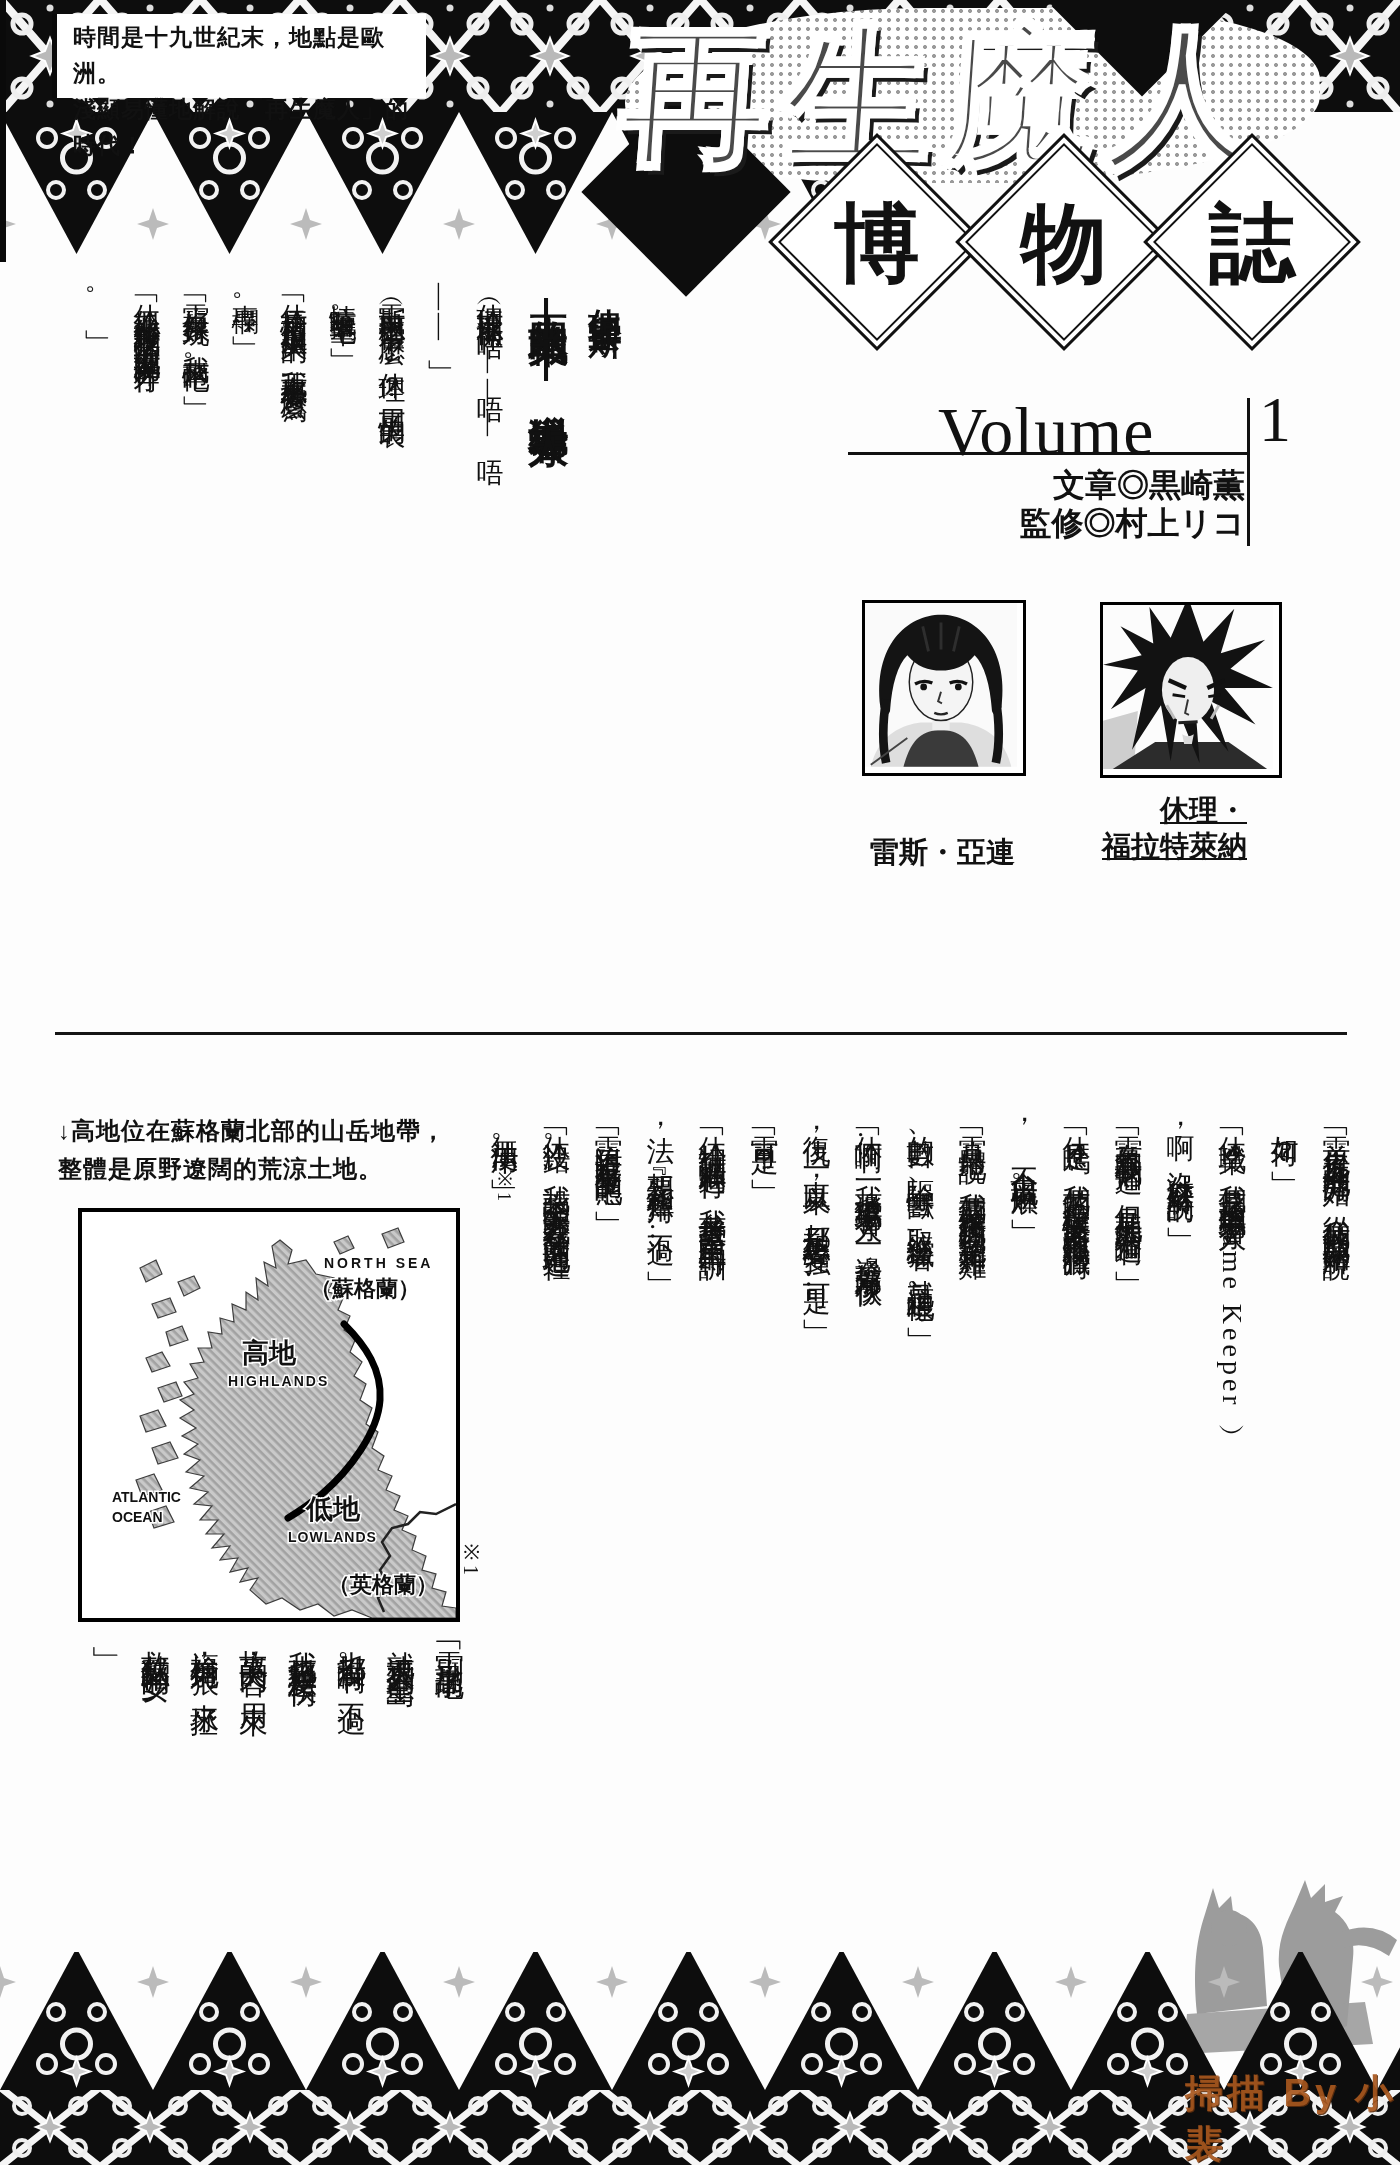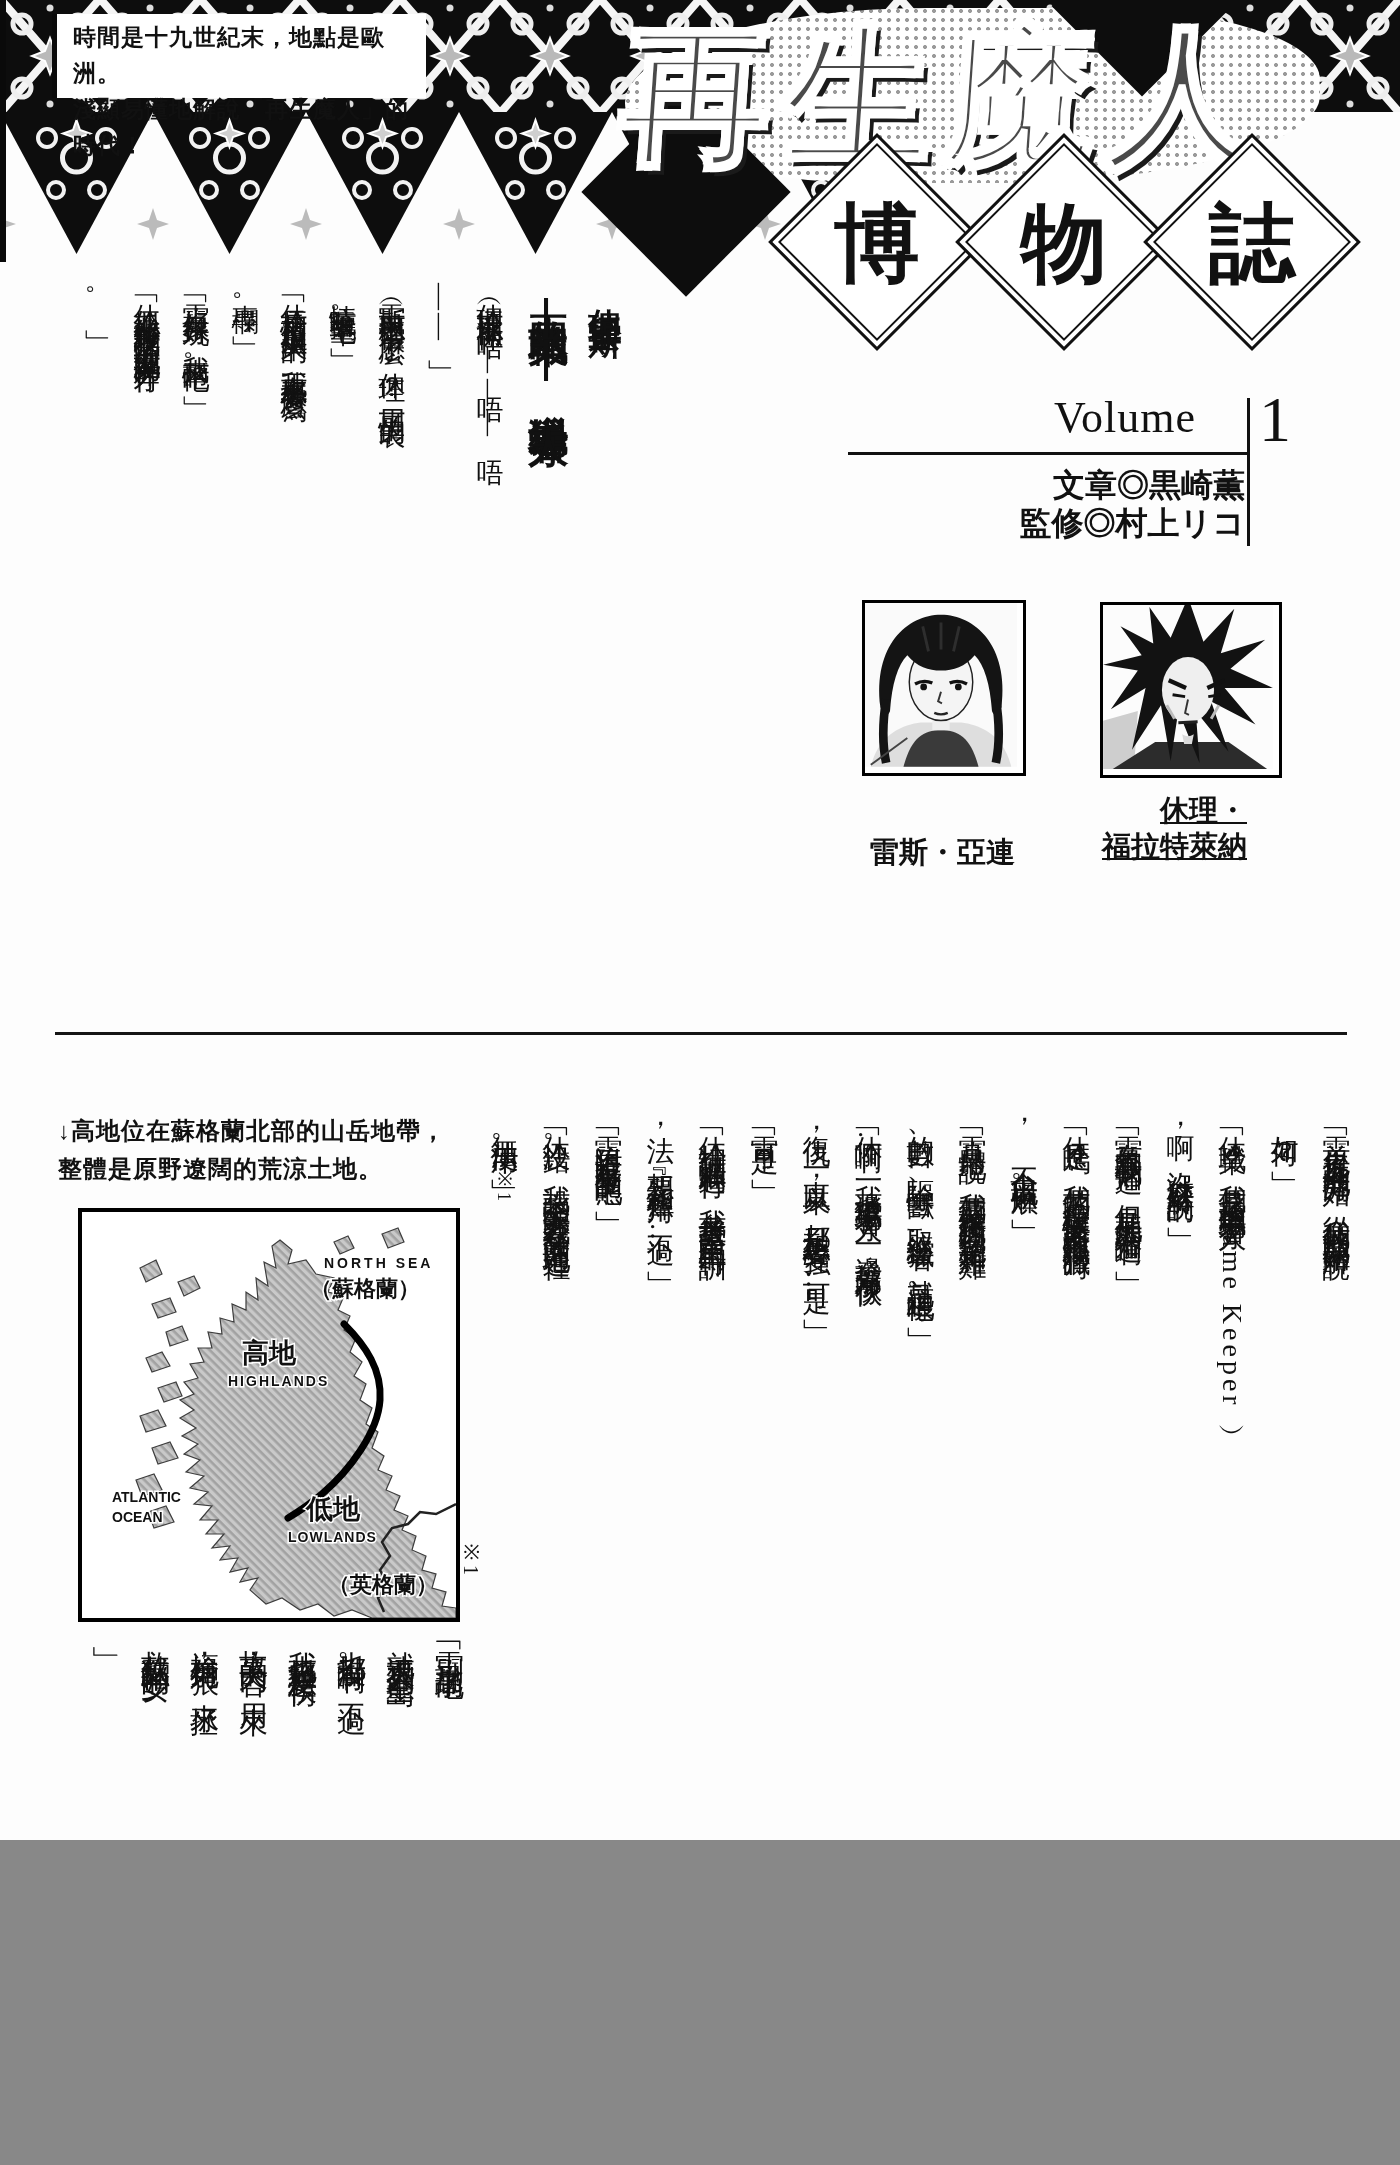--- a/index.html
+++ b/index.html
@@ -1,16 +1,16 @@
 <!DOCTYPE html>
 <html><head>
 <meta charset="utf-8">
 <style>
   html,body{margin:0;padding:0;background:#888;}
-  .page{position:relative;width:1400px;height:1840px;margin:0 auto;background:#fdfdfd;overflow:hidden;
+  .page{position:relative;width:1400px;height:2165px;margin:0 auto;background:#fdfdfd;overflow:hidden;
         font-family:"Liberation Serif","DejaVu Serif",serif;color:#111;}
   .abs{position:absolute;}
   
   .band-top{left:0;top:0;z-index:1;}
   .drow-top{left:0;top:112px;z-index:1;}
   .drow-bottom{left:0;top:1952px;z-index:2;}
   .band-bottom{left:0;top:2090px;z-index:2;}
   .left-edge{left:0;top:0;width:6px;height:262px;background:#0a0a0a;z-index:4;}
   
   .banner{left:52px;top:14px;width:374px;height:84px;background:#fff;z-index:4;
@@ -28,21 +28,21 @@
               -webkit-text-stroke:2px #fff;transform:skewX(-4deg);
               text-shadow:4px 4px 0 #fff,-4px -4px 0 #fff,4px -4px 0 #fff,-4px 4px 0 #fff,8px 8px 0 #1a1a1a;}
   .sub-d{width:136px;height:136px;background:#fff;border:2px solid #111;transform:rotate(45deg);
          box-shadow:0 0 0 4px #fff,0 0 0 7px #111;z-index:3;top:172px;}
   .sub-d span{display:block;width:136px;height:136px;transform:rotate(-45deg);text-align:center;
               line-height:140px;font-size:86px;font-weight:900;}
   .sd1{left:807px;} .sd2{left:994px;} .sd3{left:1182px;}
   
   .vol-hline{left:848px;top:452px;width:400px;height:3px;background:#111;z-index:3;}
   .vol-vline{left:1247px;top:398px;width:3px;height:148px;background:#111;z-index:3;}
-  .vol-label{left:979px;top:392px;width:292px;text-align:center;font-size:44px;z-index:3;
+  .vol-label{left:938px;top:392px;width:292px;text-align:left;font-size:68px;z-index:3;
              font-family:"Liberation Serif",serif;letter-spacing:1px;}
   .vol-num{left:1259px;top:383px;font-size:64px;z-index:3;font-family:"Liberation Serif",serif;}
   .credit{left:1000px;width:245px;text-align:right;font-size:32px;font-weight:700;z-index:3;
           font-family:"Liberation Sans",sans-serif;}
   .credit1{top:464px;} .credit2{top:502px;}
   
   .pbox{border:3px solid #000;background:#fff;z-index:3;line-height:0;}
   .pbox1{left:862px;top:600px;width:158px;height:170px;}
   .pbox2{left:1100px;top:602px;width:176px;height:170px;}
   .pname{font-family:"Liberation Sans",sans-serif;font-weight:700;font-size:29px;z-index:3;line-height:36px;}

